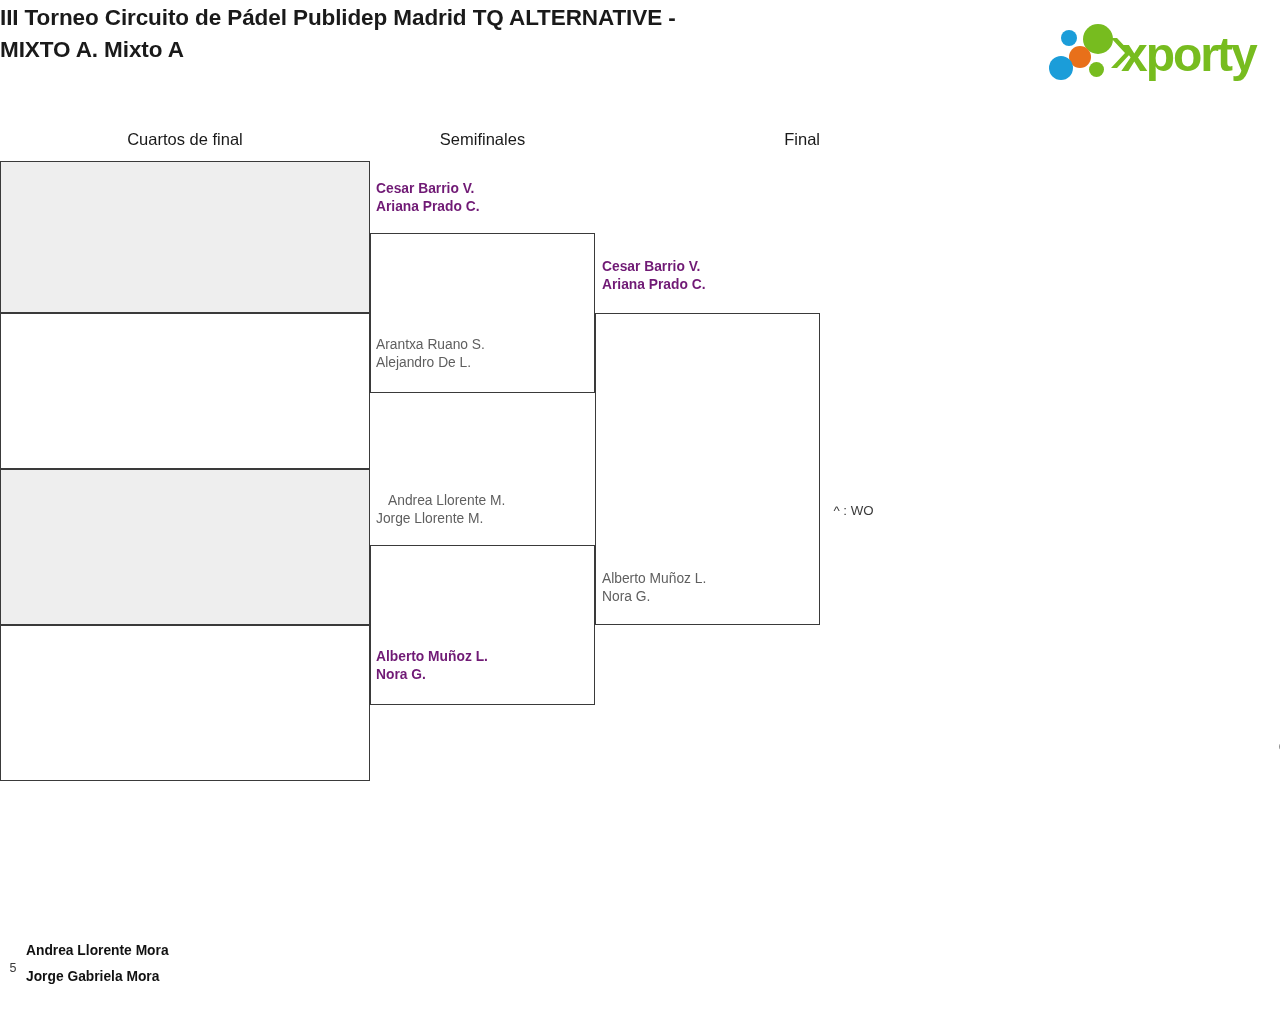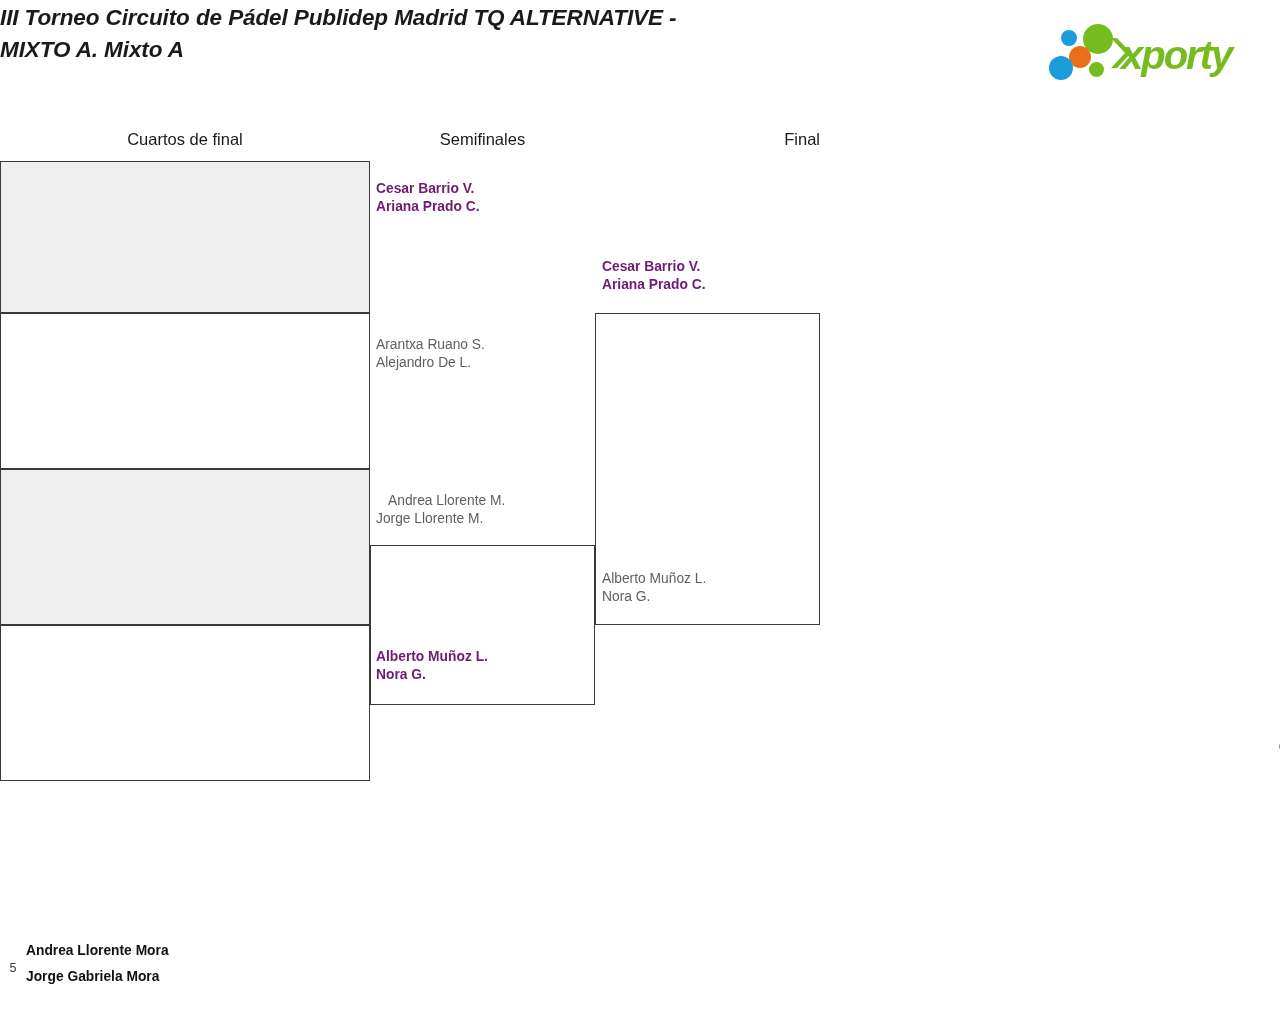--- a/index.html
+++ b/index.html
@@ -16,21 +16,20 @@
     color: #222222;
     overflow: hidden;
   }
 
   
   #header {
     position: absolute;
     left: 0; top: 0;
     width: 1280px;
     height: 110px;
-    font-style: italic;
   }
   #tournament-title {
     position: absolute;
     left: 0; top: 2px;
     width: 860px;
     font-size: 22.5px;
     font-weight: bold;
     line-height: 32px;
     color: #1a1a1a;
     letter-spacing: -0.1px;
@@ -60,21 +59,21 @@
   .dot-green-sm { left: 42px; top: 40px; width: 15px; height: 15px; background: #77bc1f; }
   #logo-chevron {
     position: absolute;
     left: 66px; top: 18px;
     width: 22px; height: 34px;
     color: #77bc1f;
   }
   #logo-wordmark {
     position: absolute;
     left: 78px; top: 6px;
-    font-size: 40px;
+    font-size: 48px;
     font-weight: bold;
     color: #77bc1f;
     letter-spacing: -2px;
     line-height: 62px;
   }
 
   
   .round-title {
     position: absolute;
     font-size: 16.5px;
@@ -203,20 +202,23 @@
   <div class="match plain" style="left:0px; top:625px; width:370px; height:156px;">
     
     
     
     
     
     
     
   </div>
 
+  <div class="match plain" style="left:370px; top:233px; width:225px; height:160px;">
+    <div class="score" style="left:370px; top:268px; width:225px;">^ : WO</div>
+  </div>
   <div class="adv-team winner" style="left:376px; top:180px;">Cesar Barrio V.</div>
   <div class="adv-team winner" style="left:376px; top:198px;">Ariana Prado C.</div>
   <div class="adv-team loser" style="left:376px; top:336px;">Arantxa Ruano S.</div>
   <div class="adv-team loser" style="left:376px; top:354px;">Alejandro De L.</div>
 
   <div class="match plain" style="left:370px; top:545px; width:225px; height:160px;">
     
   </div>
   <div class="adv-team loser" style="left:388px; top:492px;">Andrea Llorente M.</div>
   <div class="adv-team loser" style="left:376px; top:510px;">Jorge Llorente M.</div>

